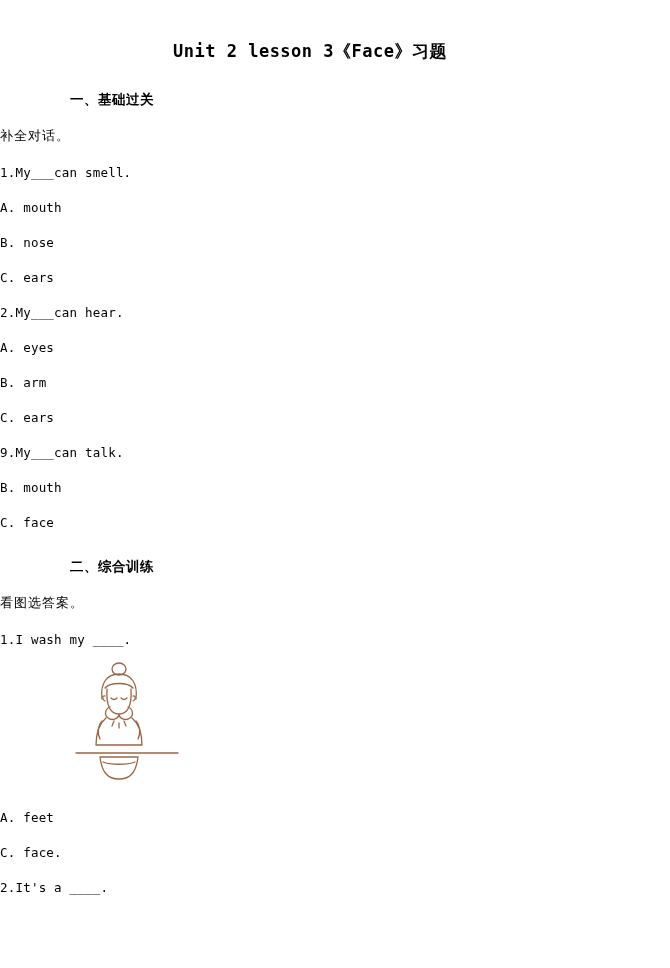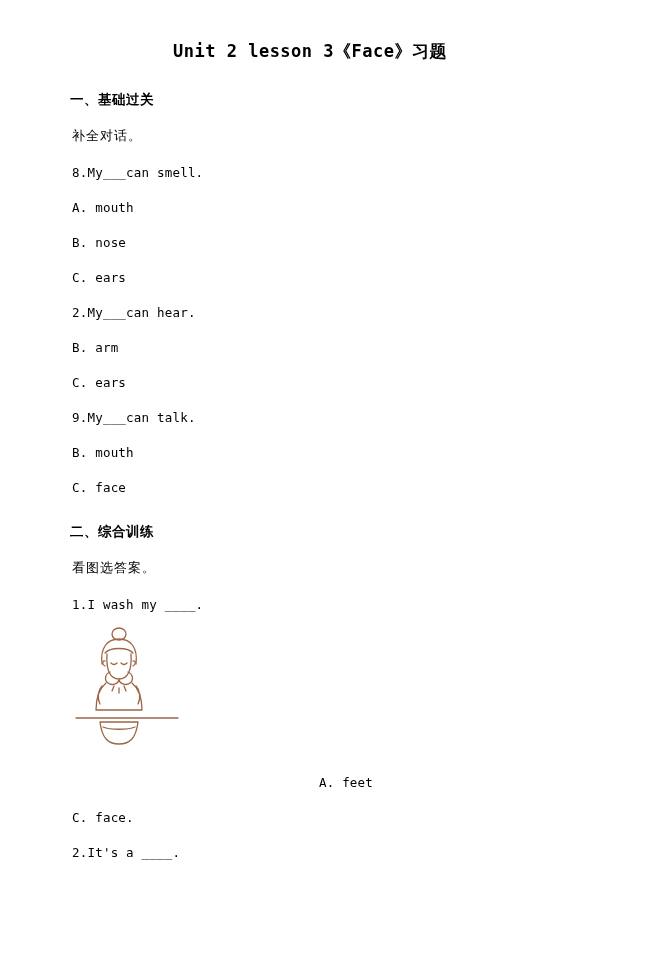--- a/index.html
+++ b/index.html
@@ -36,21 +36,20 @@
     font-family: "Liberation Sans", sans-serif;
     font-size: 13.5px;
     font-weight: bold;
     margin-left: 70px;
     margin-top: 28px;
     letter-spacing: 0.5px;
   }
   .line {
     font-family: "DejaVu Sans Mono", monospace;
     font-size: 12.5px;
-    margin-left: 72px;
     margin-top: 20px;
     letter-spacing: 0.2px;
     white-space: pre;
   }
   .line.cn {
     font-family: "Liberation Sans", sans-serif;
     font-size: 13px;
     letter-spacing: 1px;
   }
   .line.first {
@@ -60,39 +59,39 @@
     margin-left: 72px;
     margin-top: 14px;
     width: 110px;
     height: 130px;
   }
   .illustration svg {
     display: block;
   }
   .tight {
     margin-top: 19px;
-    text-align: center;
   }
 </style>
 </head>
 <body>
 
 <div class="page">
 
   <h1 class="doc-title">Unit 2 lesson 3《Face》习题</h1>
 
   <div class="section-head">一、基础过关</div>
   <div class="line cn first">补全对话。</div>
 
-  <div class="line">8.My___can smell.</div>
+  <div class="line">1.My___can smell.</div>
   <div class="line">A. mouth</div>
   <div class="line">B. nose</div>
   <div class="line">C. ears</div>
 
   <div class="line">2.My___can hear.</div>
+  <div class="line">A. eyes</div>
   <div class="line">B. arm</div>
   <div class="line">C. ears</div>
 
   <div class="line">9.My___can talk.</div>
   <div class="line">B. mouth</div>
   <div class="line">C. face</div>
 
   <div class="section-head">二、综合训练</div>
   <div class="line cn first">看图选答案。</div>
 

